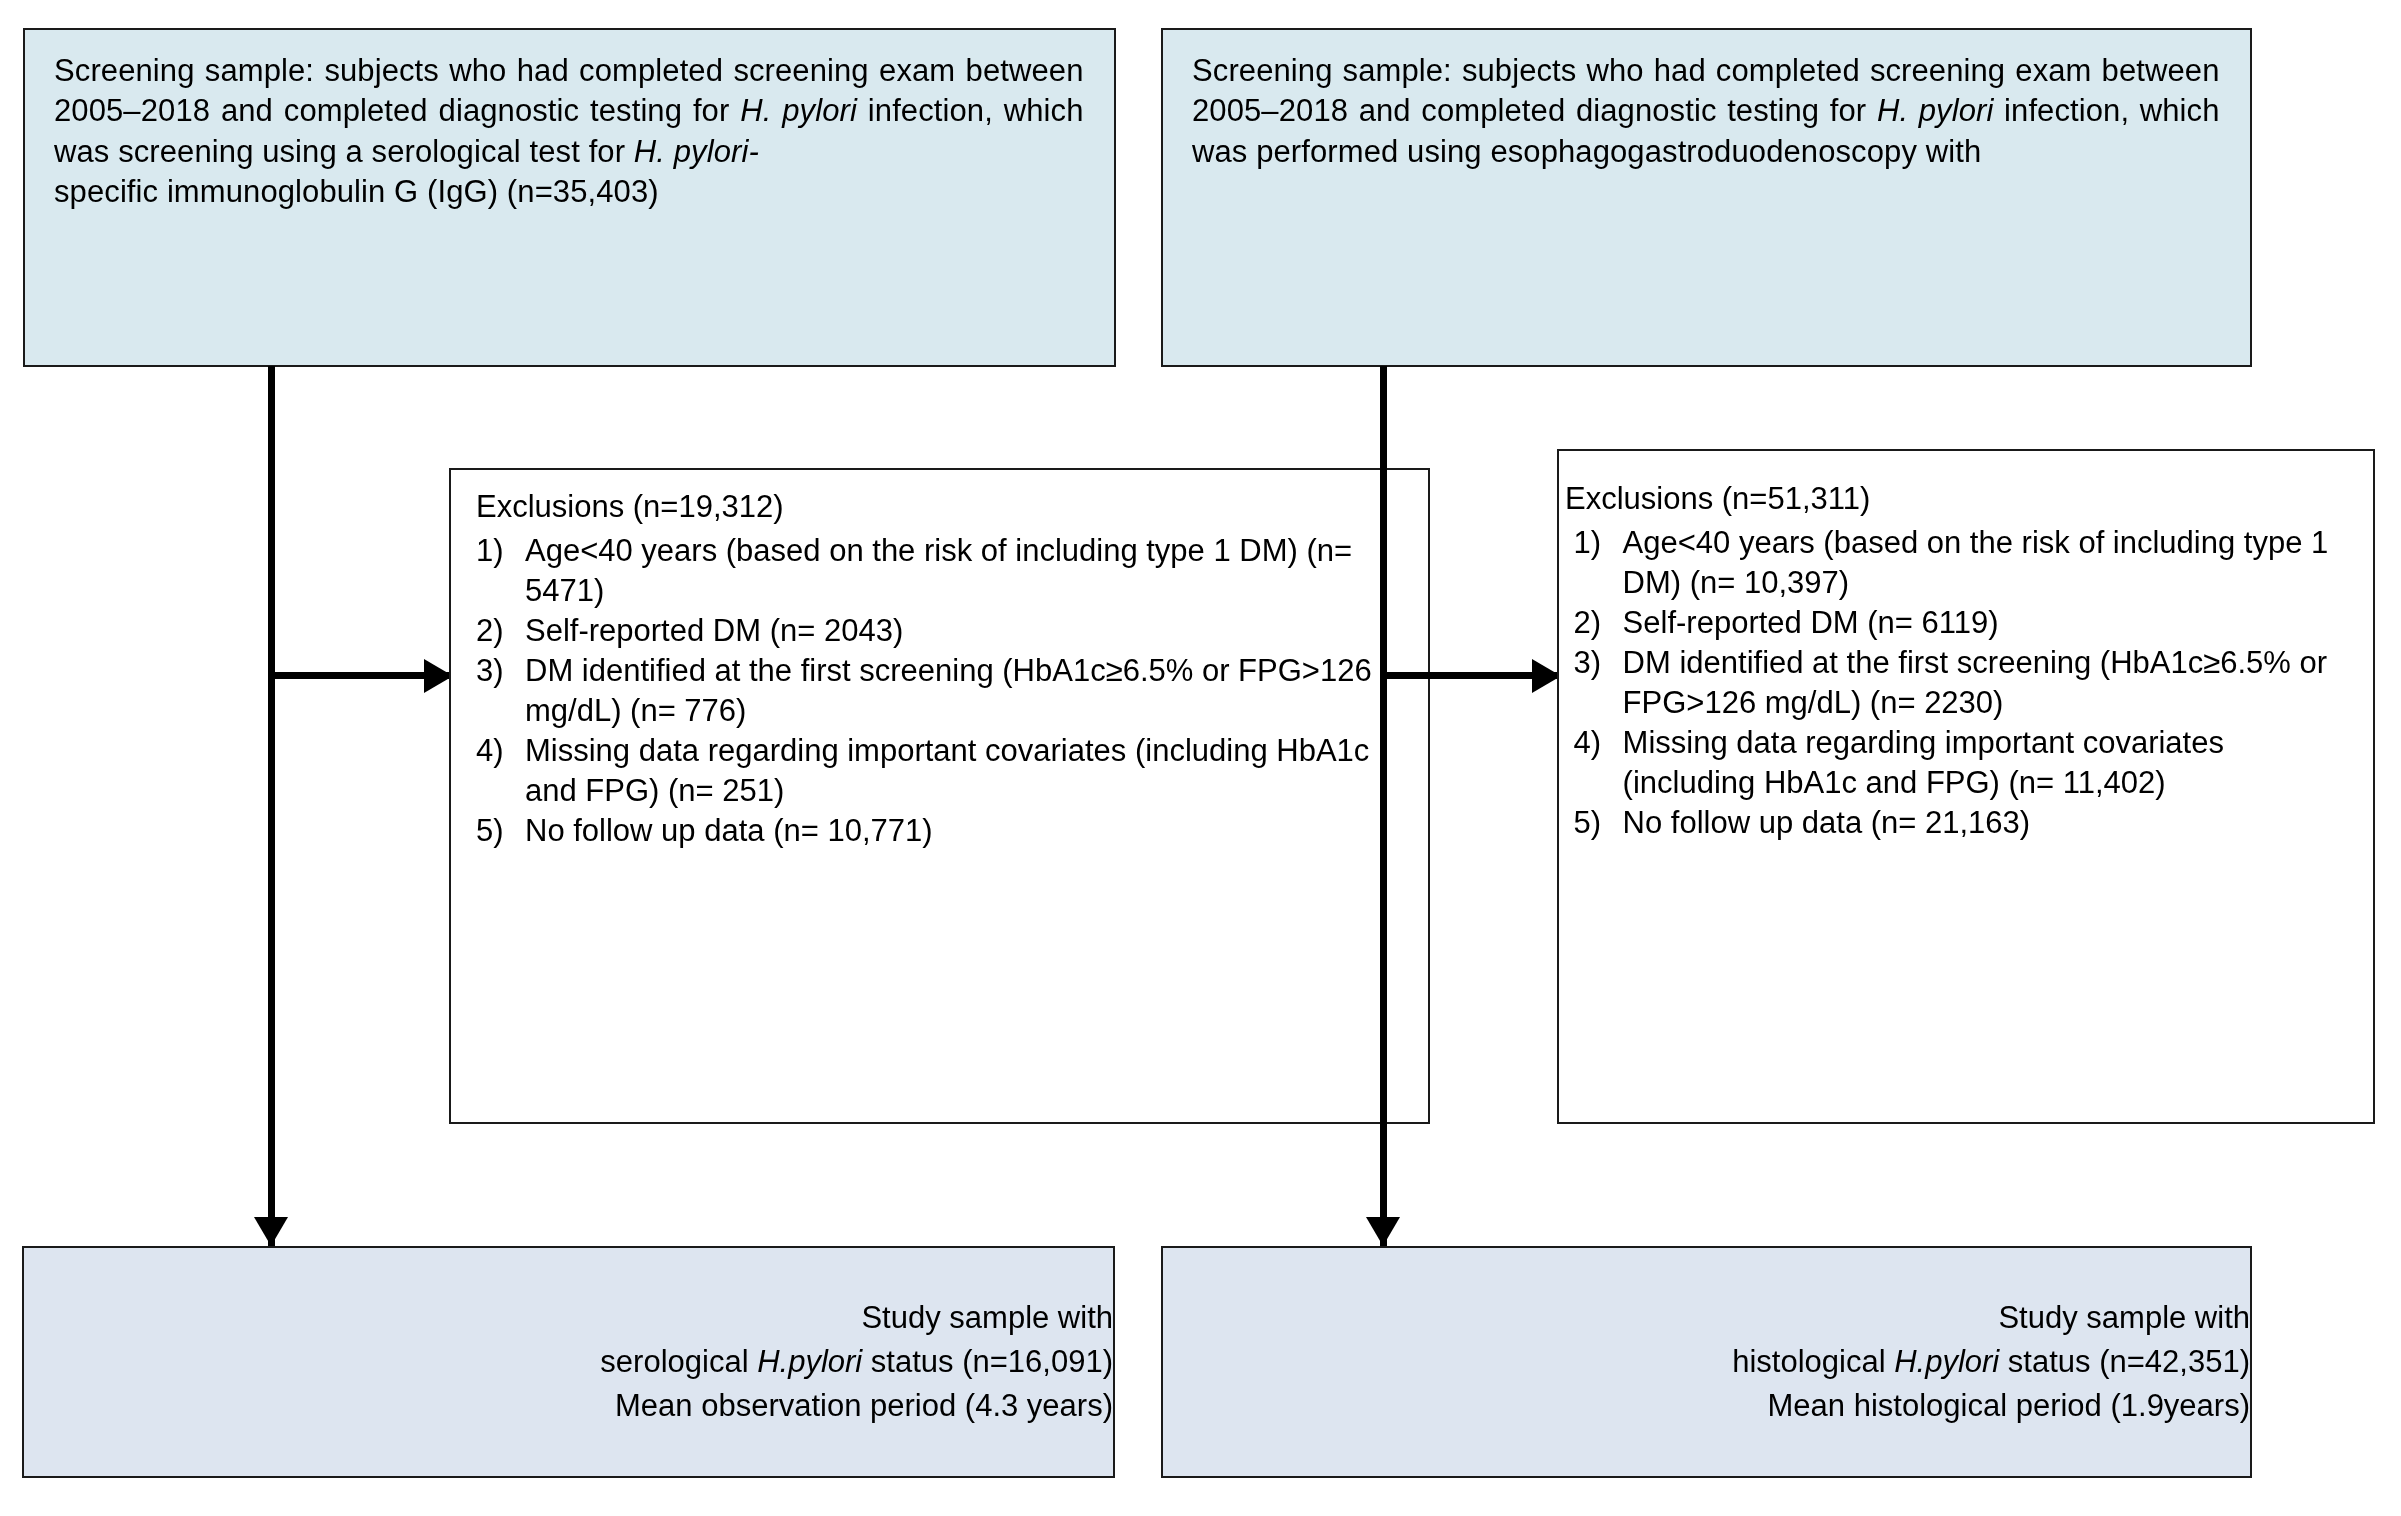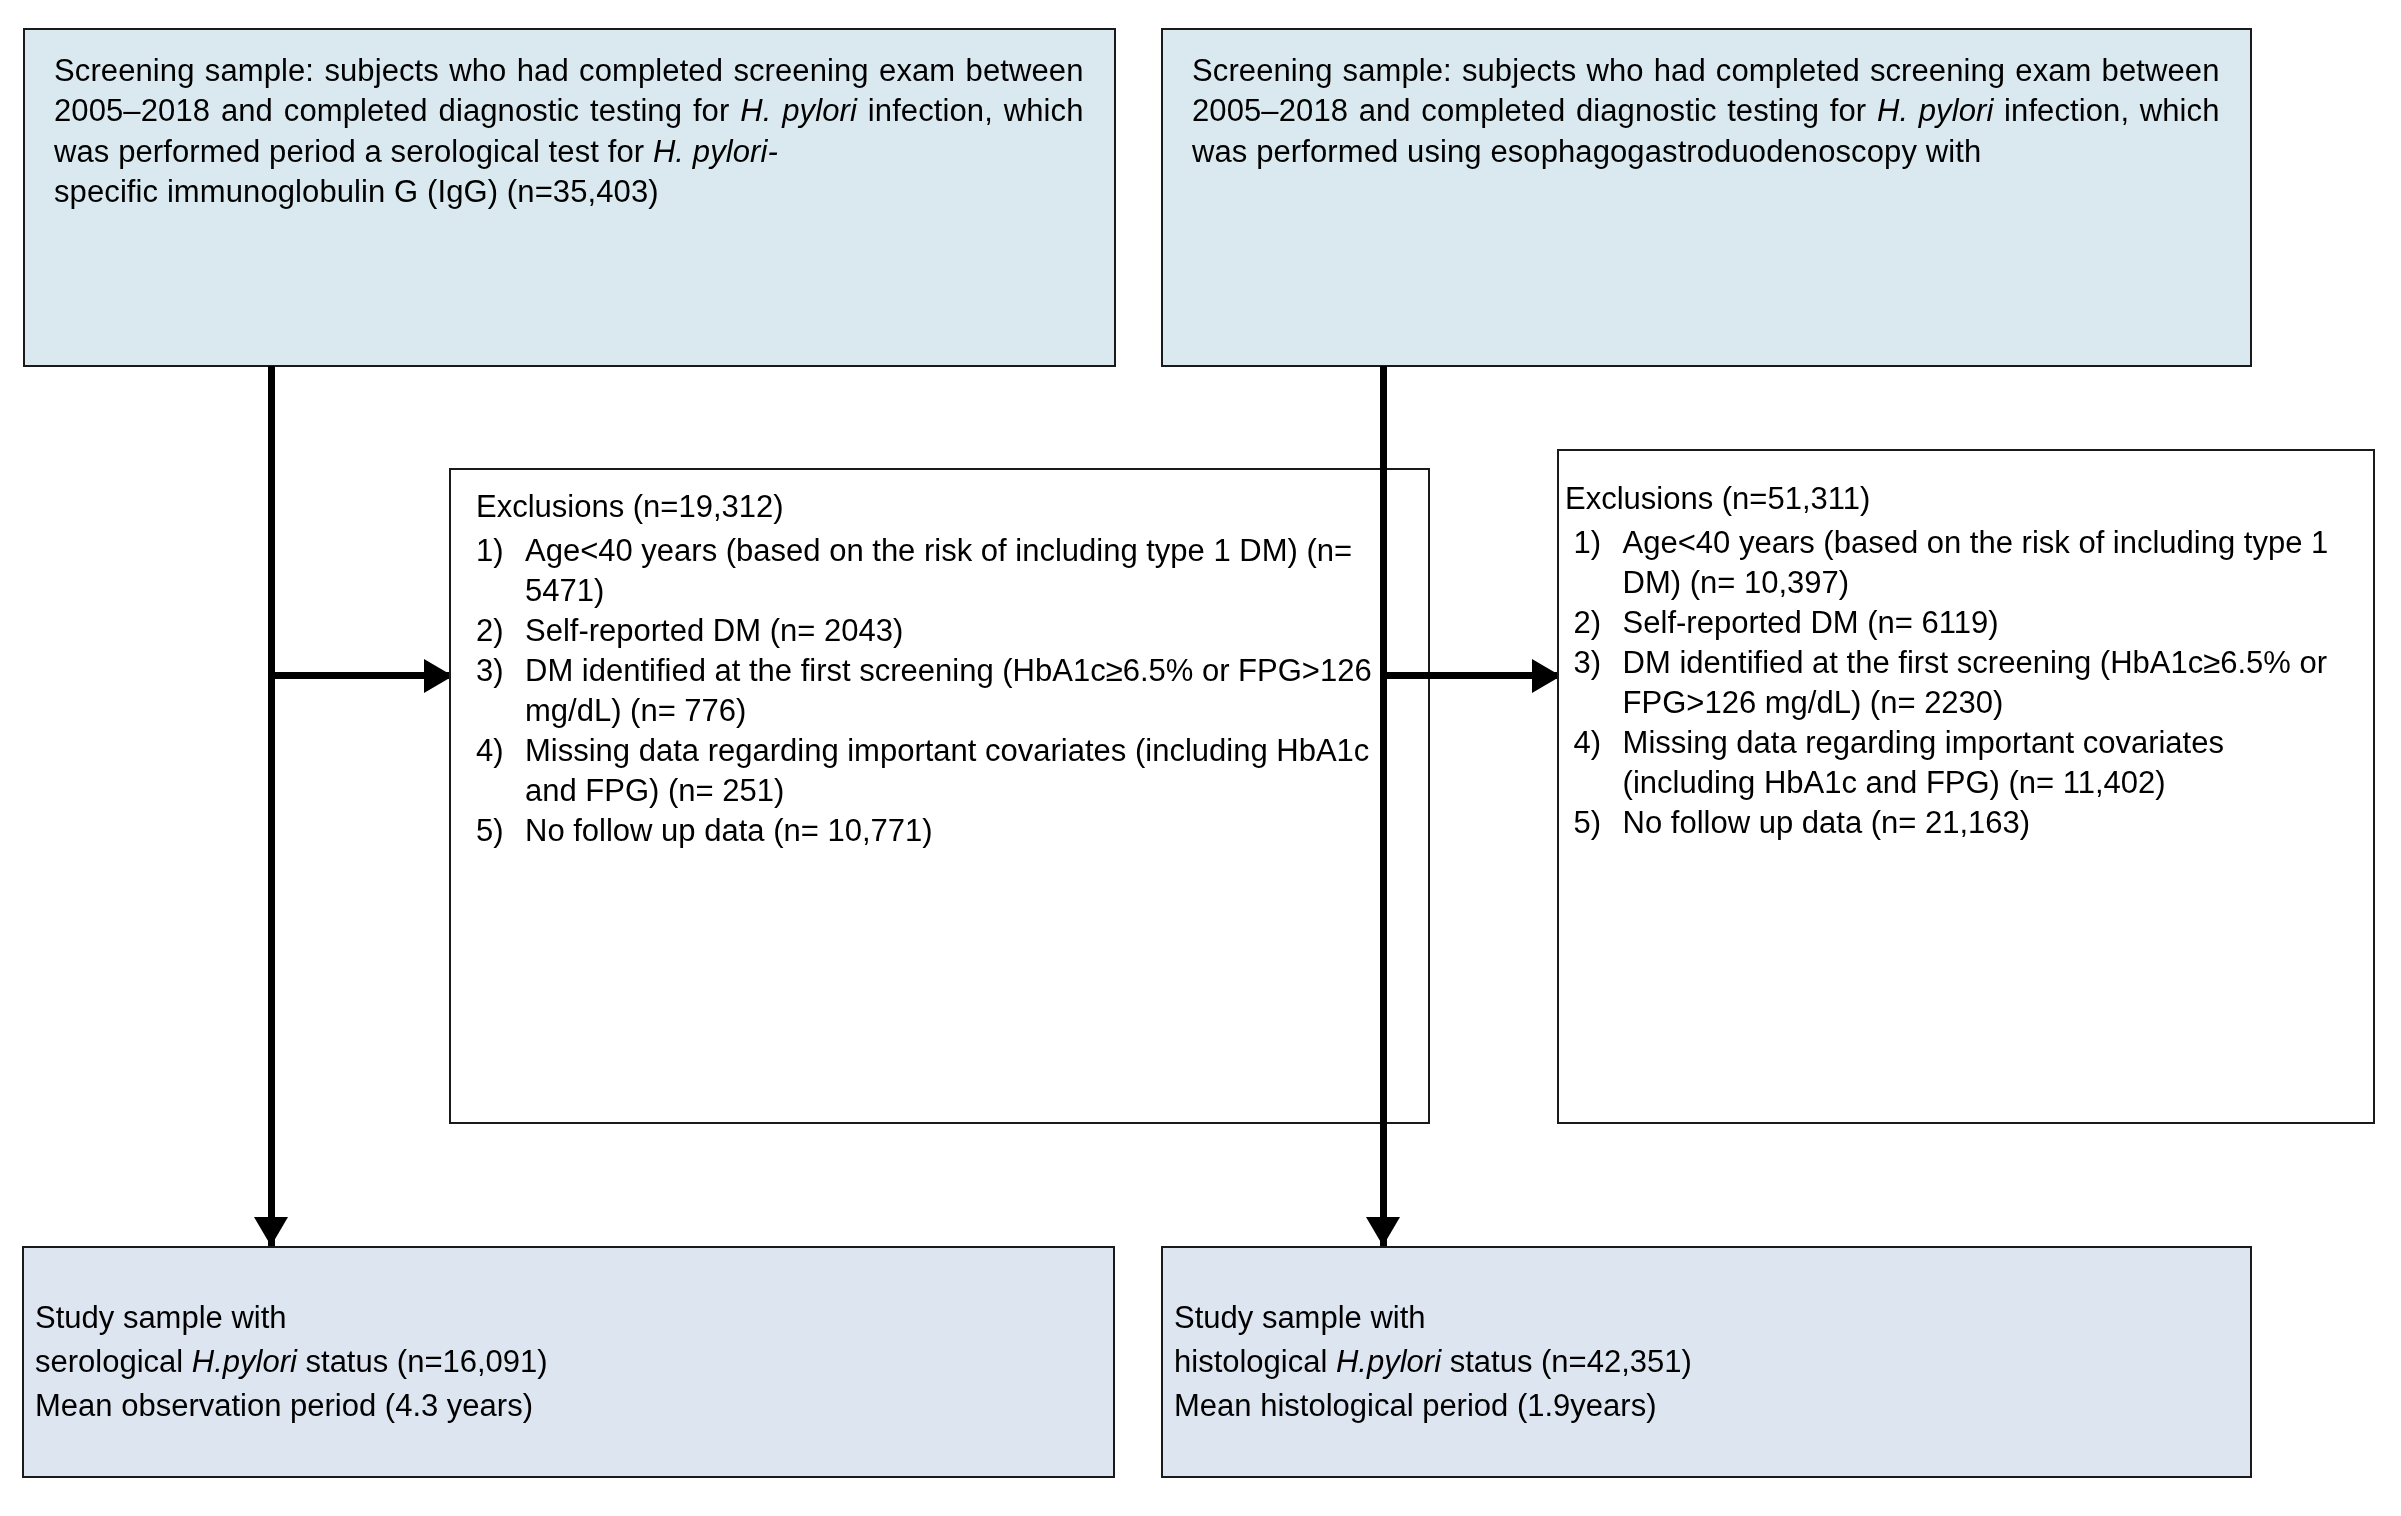--- a/index.html
+++ b/index.html
@@ -15,22 +15,22 @@
   .para{
     position:absolute;
     font-size:31px;
     line-height:1.30;
     text-align:justify;
     text-justify:inter-word;
     letter-spacing:0.1px;
   }
   .para .last{display:block;text-align:left;}
   .center-block{
-    position:absolute;left:11px;right:0;top:50%;transform:translateY(-50%);
-    text-align:left;font-size:31px;line-height:1.42;
+    position:absolute;left:0;right:0;top:50%;transform:translateY(-50%);
+    text-align:right;font-size:31px;line-height:1.42;
   }
   em{font-style:italic;}
 
   .excl-title{position:absolute;font-size:31px;line-height:1.28;}
   .excl-list{position:absolute;margin:0;padding:0;list-style:none;font-size:31px;line-height:1.28;}
   .excl-list li{display:flex;align-items:flex-start;margin-bottom:0.7px;}
   .excl-num{flex:0 0 auto;width:49px;}
   .excl-txt{flex:1 1 auto;}
 
   .vline{position:absolute;background:#000;}
@@ -45,21 +45,21 @@
 </head>
 <body>
 
 <div class="canvas">
 
   <div class="box shaded-top" style="left:23px;top:28px;width:1093px;height:140px;height:339px;">
     <div class="para" style="left:29px;right:30.5px;top:21px;">
       <span>Screening sample: subjects who had completed</span>
       <span>screening exam between 2005–2018 and completed</span>
       <span>diagnostic testing for </span><em>H. pylori</em><span> infection, which was</span>
-      <span>performed period a serological test for </span><em>H. pylori-</em>
+      <span>screening using a serological test for </span><em>H. pylori-</em>
       <span class="last">specific immunoglobulin G (IgG) (n=35,403)</span>
     </div>
   </div>
 
   <div class="vline" style="left:268px;top:366px;width:7.3px;height:891px;"></div>
   <div class="arrow-down" style="left:254px;top:1217px;"></div>
 
   <div class="hline" style="left:268px;top:672px;width:191px;height:7.3px;"></div>
   <div class="arrow-right" style="left:424px;top:659px;"></div>
 

